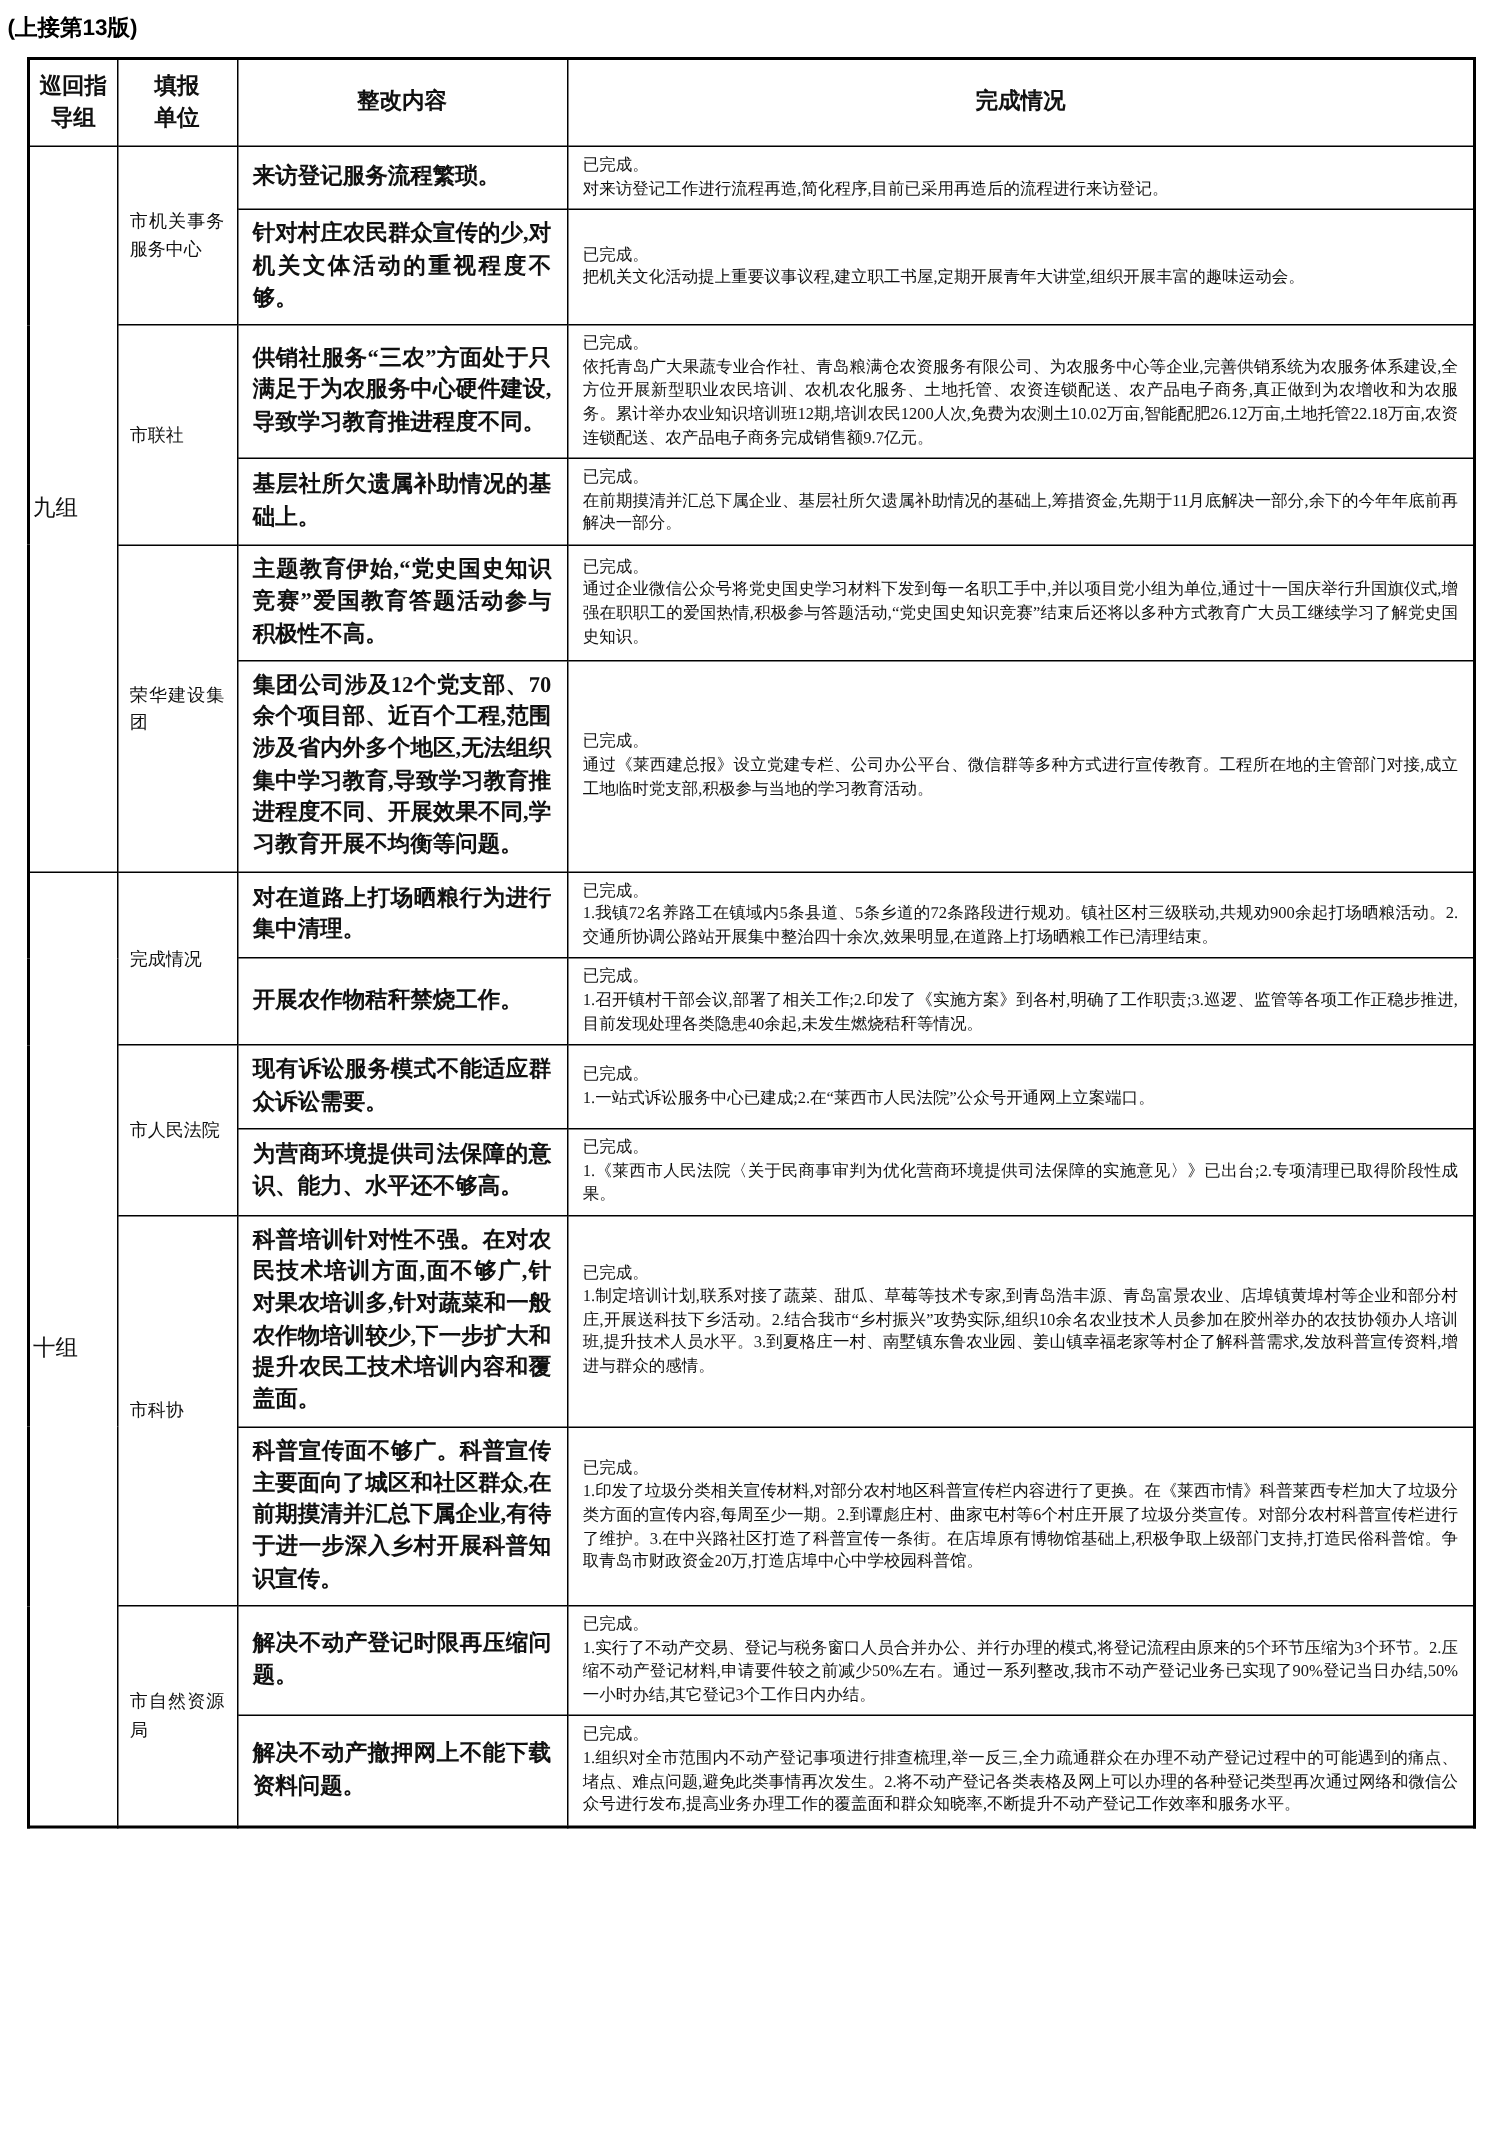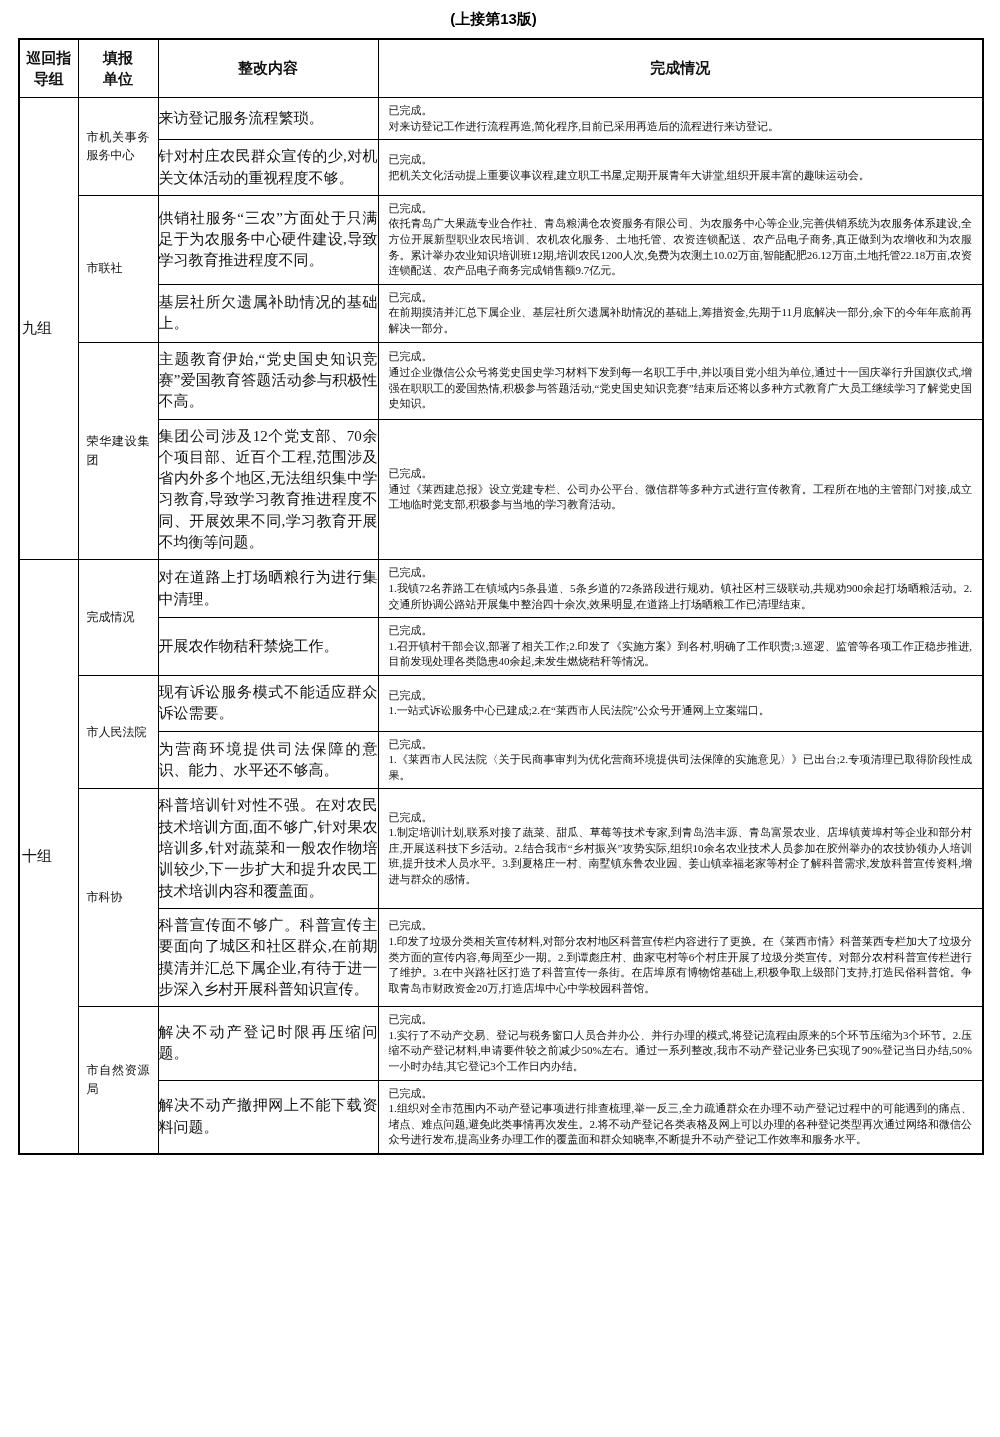--- a/index.html
+++ b/index.html
@@ -21,21 +21,21 @@
   }
   .page-note {
     font-family: "Liberation Sans", "DejaVu Sans", sans-serif;
     font-weight: bold;
     font-size: 15px;
     line-height: 1.3;
     color: #000;
   }
   .top-note {
     margin: 2px 0 9px -13px;
-    text-align: center;
+    text-align: left;
   }
   table.report-table {
     border-collapse: collapse;
     table-layout: fixed;
     width: 964px;
     border: 2px solid #000;
   }
   .report-table th,
   .report-table td {
     border: 1px solid #000;
@@ -60,22 +60,23 @@
     font-size: 12px;
     text-align: justify;
     text-justify: inter-ideograph;
     padding: 4px 8px;
     line-height: 1.55;
   }
   .issue-cell {
     font-size: 15px;
     text-align: justify;
     text-justify: inter-ideograph;
-    padding: 6px 0;
+    padding: 6px 10px;
     line-height: 1.42;
+    font-weight: bold;
   }
   .completion-cell {
     font-size: 11px;
     text-align: justify;
     text-justify: inter-ideograph;
     padding: 5px 10px;
     line-height: 1.42;
     white-space: pre-line;
   }
   col.c-group { width: 59px; }

